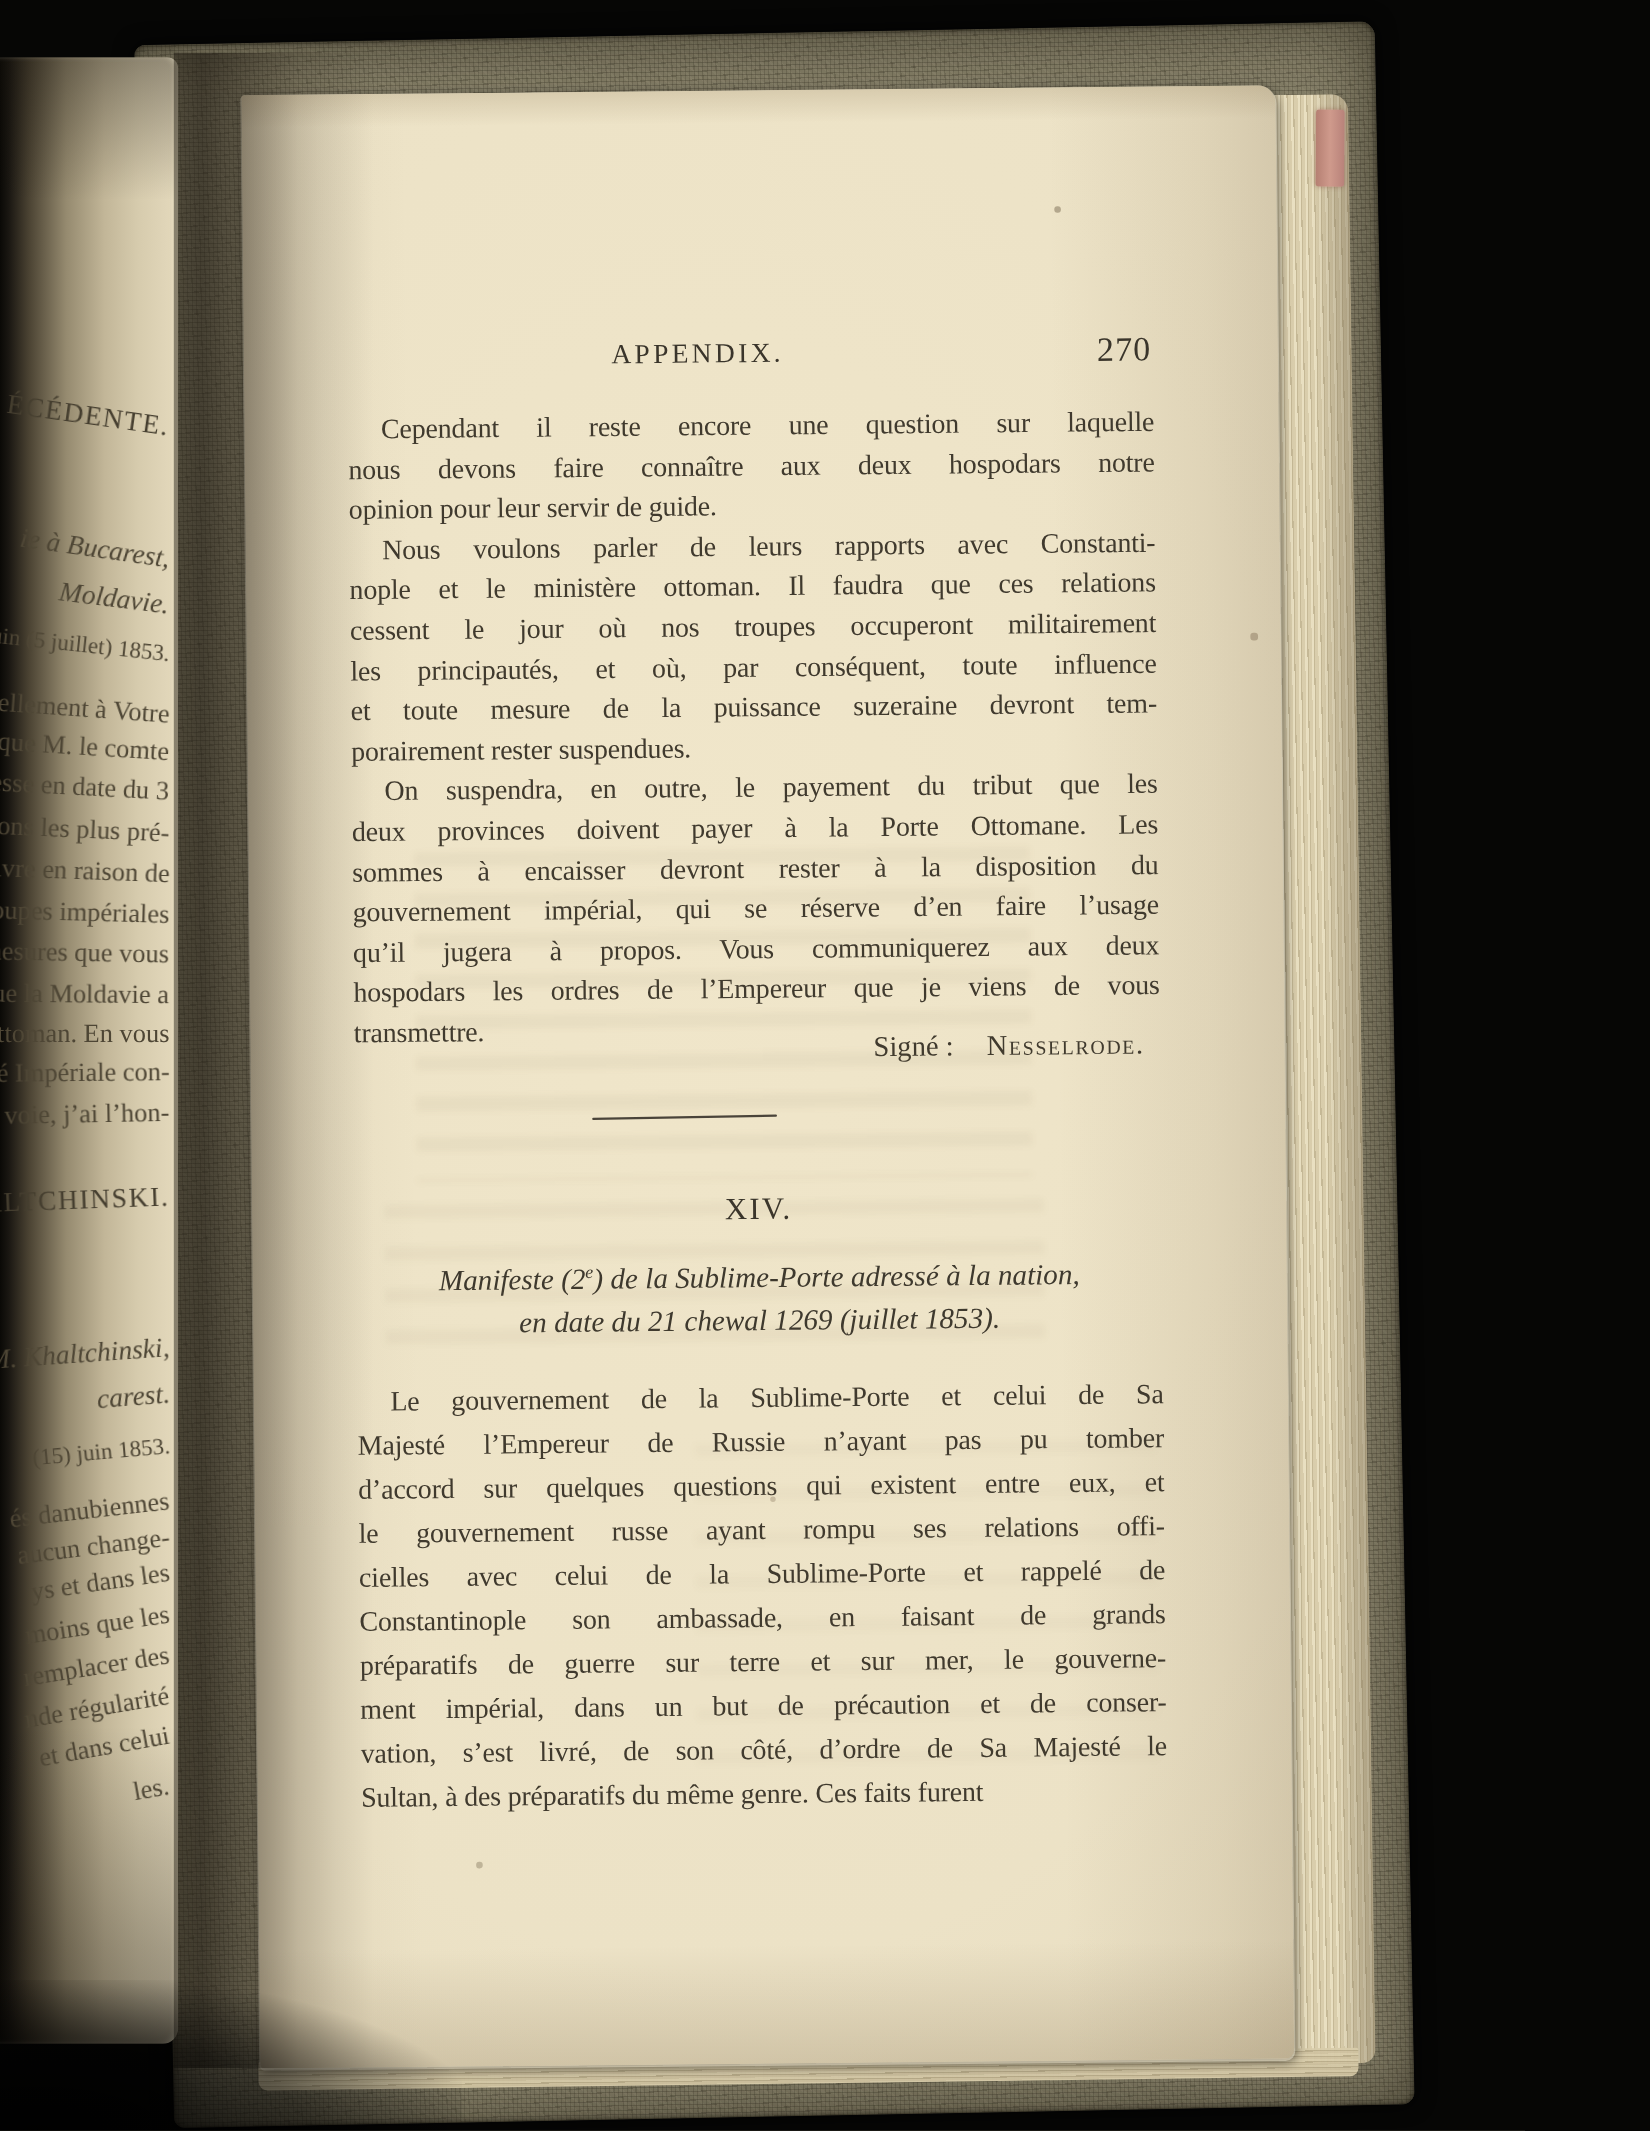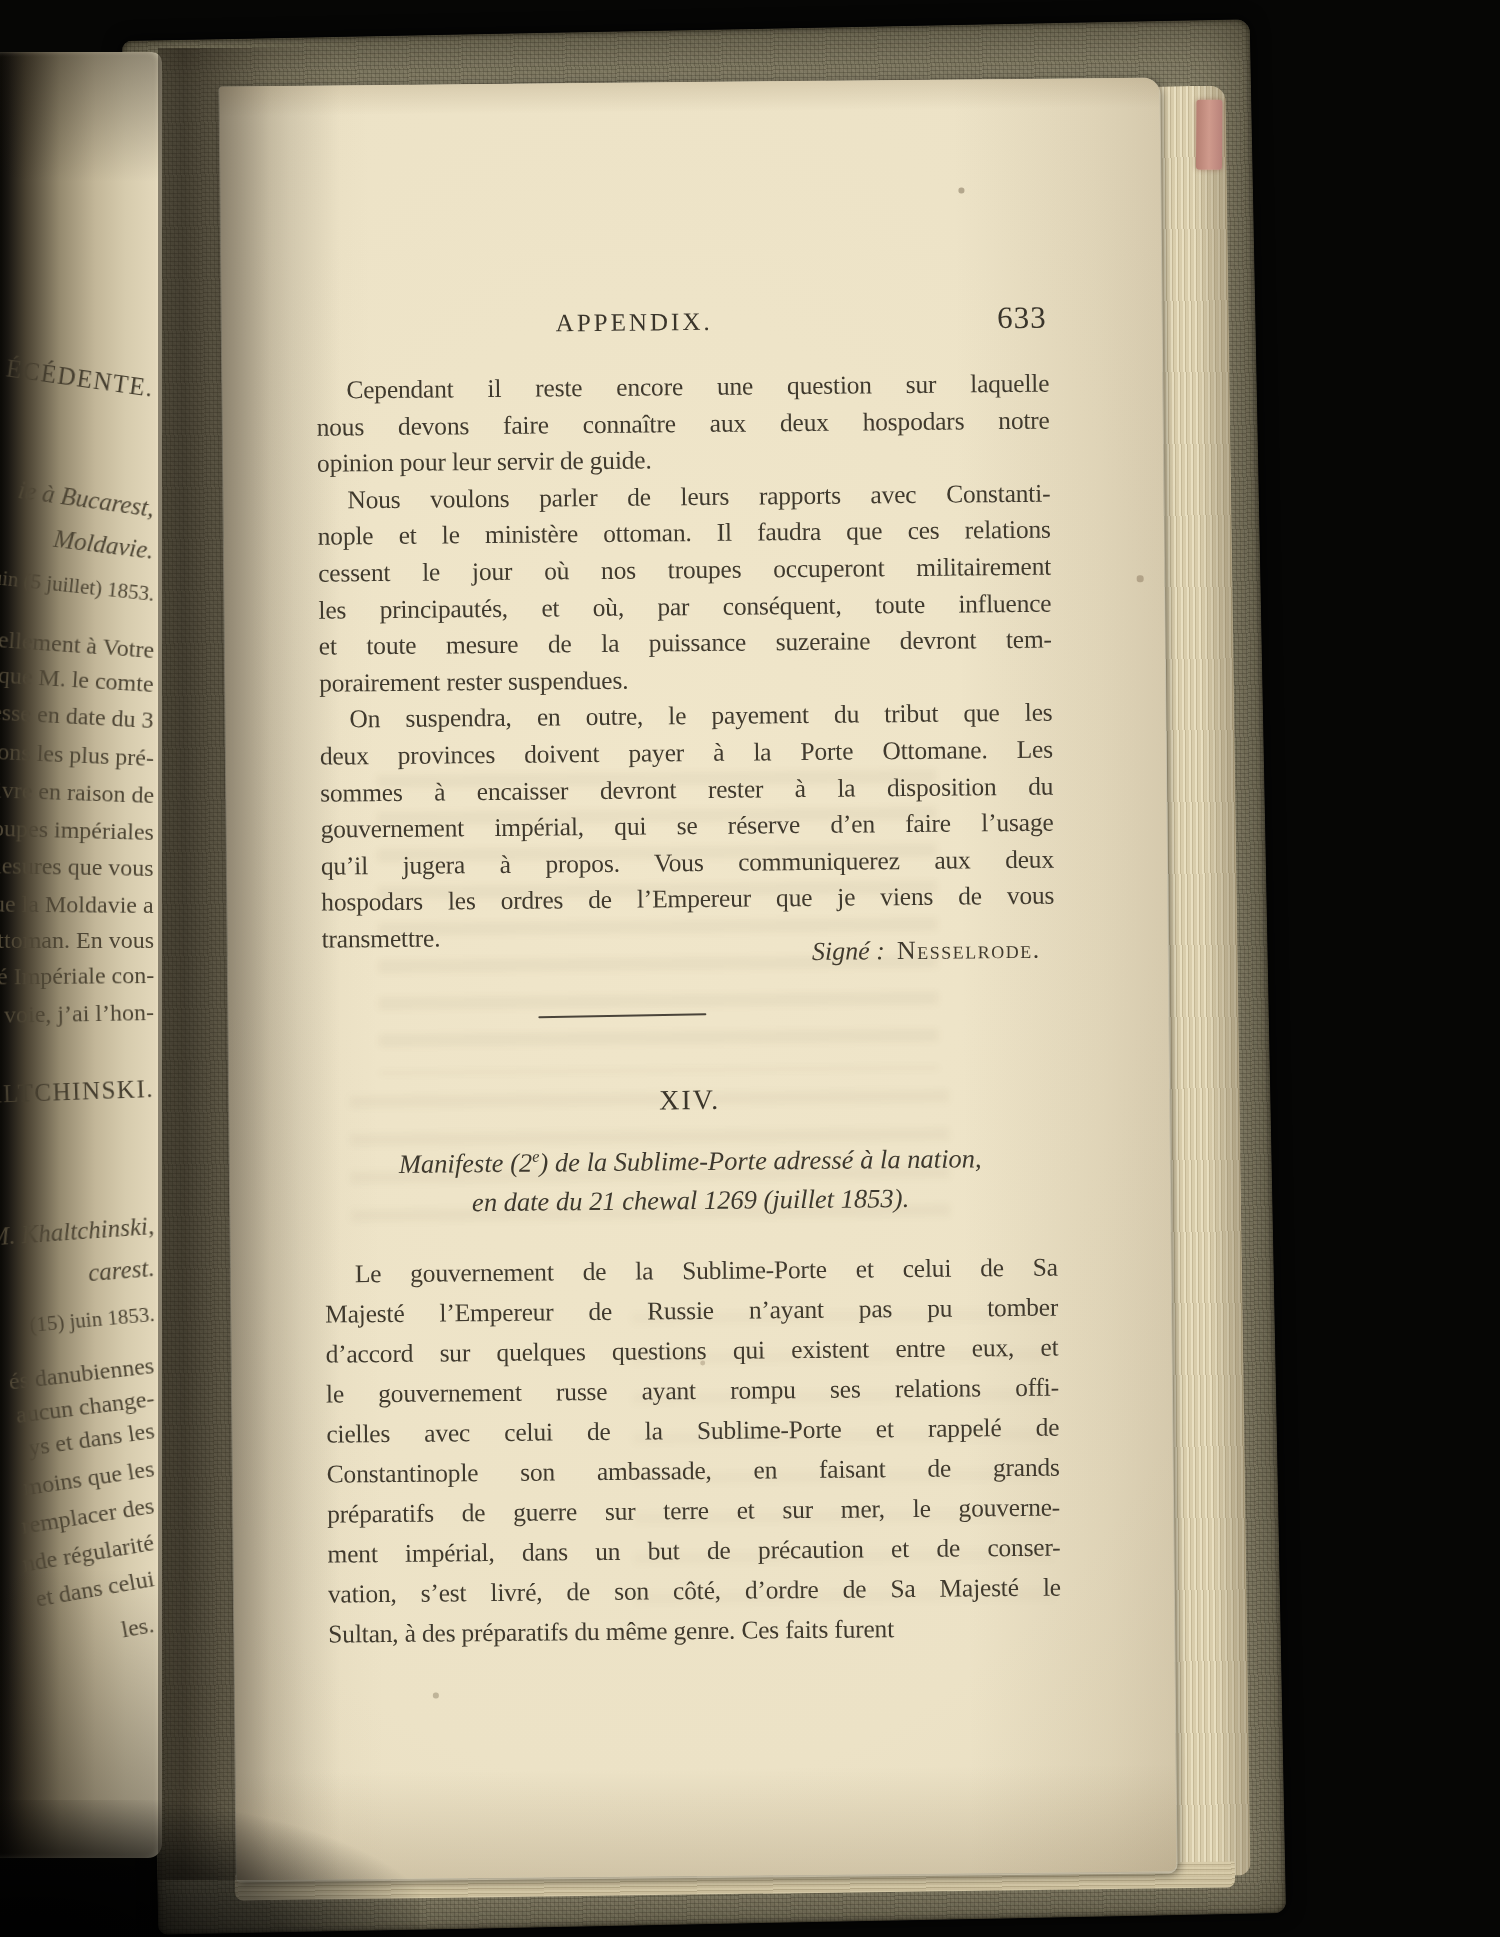--- a/index.html
+++ b/index.html
@@ -67,21 +67,21 @@
   .rh-num{position:absolute;right:2px;top:-5px;font-size:31px;letter-spacing:1px;color:#3a352b;}
 
   .bodyflow{position:absolute;left:94px;top:287px;width:733px;
     font-size:25.5px;line-height:36.6px;letter-spacing:-0.2px;}
   .line{text-align:justify;text-align-last:justify;height:36.6px;overflow:hidden;}
   .line.ind{text-indent:30px;}
   .line.pl{text-align-last:left;}
 
   .sig{position:absolute;left:94px;top:856px;width:733px;text-align:right;
     padding-right:14px;box-sizing:border-box;font-size:26px;}
-  .sig-prefix{font-style:italic;margin-right:12px;}
+  .sig-prefix{margin-right:30px;}
   .sig-name{font-variant:small-caps;letter-spacing:1.5px;}
 
   .divider{position:absolute;left:310px;top:932px;width:168px;height:2px;
     background:#4a443a;transform:rotate(-0.5deg);border-radius:1px;}
 
   .secnum{position:absolute;left:94px;top:1002px;width:733px;text-align:center;
     font-size:28px;letter-spacing:2px;color:#3a352b;}
 
   .sub{position:absolute;left:94px;width:733px;text-align:center;font-style:italic;
     font-size:26.5px;color:#3e392e;}
@@ -151,21 +151,21 @@
       <div class="frag plain" style="top: 1440px; transform: rotate(-9deg);">remplacer des</div>
       <div class="frag plain" style="top: 1477px; transform: rotate(-9.5deg);">nde régularité</div>
       <div class="frag plain" style="top: 1513px; transform: rotate(-10deg);">et dans celui</div>
       <div class="frag plain" style="top: 1559px; transform: rotate(-10deg);">les.</div>
     </div>
 
   <div class="page">
 
     <div class="rh">
       <div class="rh-title">APPENDIX.</div>
-      <div class="rh-num">633</div>
+      <div class="rh-num">270</div>
     </div>
 
     <div class="bodyflow" id="bodyflow">
         <div class="line ind">Cependant il reste encore une question sur laquelle</div>
         <div class="line">nous devons faire connaître aux deux hospodars notre</div>
         <div class="line pl">opinion pour leur servir de guide.</div>
         <div class="line ind">Nous voulons parler de leurs rapports avec Constanti-</div>
         <div class="line">nople et le ministère ottoman. Il faudra que ces relations</div>
         <div class="line">cessent le jour où nos troupes occuperont militairement</div>
         <div class="line">les principautés, et où, par conséquent, toute influence</div>

